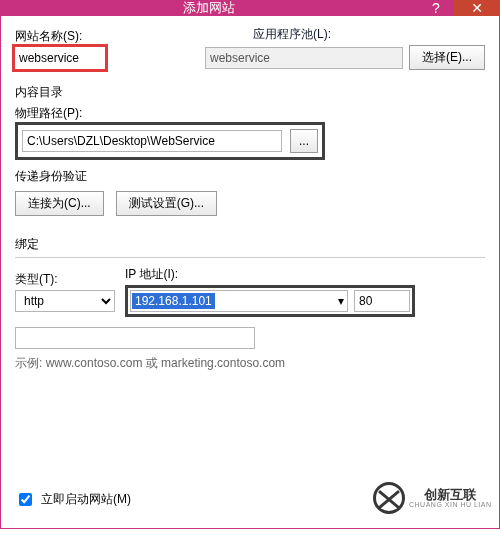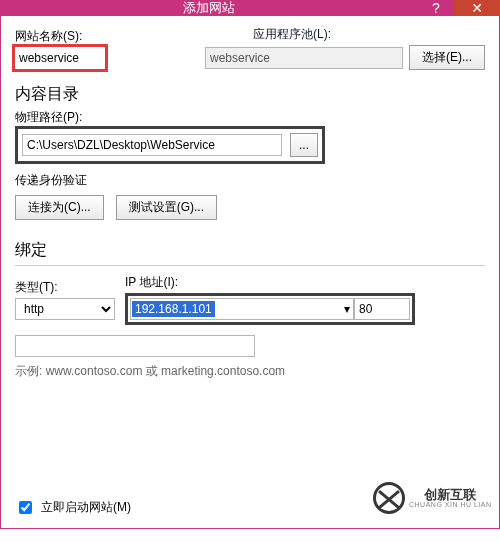--- a/index.html
+++ b/index.html
@@ -62,21 +62,21 @@
   select { height: 22px; }
   input[readonly] { background: #f0f0f0; color: #555; }
   button.winbtn {
     font-family: inherit;
     font-size: 12px;
     border: 1px solid #999;
     background: linear-gradient(#fefefe,#e9e9e9);
     padding: 3px 12px;
     min-height: 24px;
   }
-  .section-title { font-size: 16px; margin-top: 14px; margin-bottom: 4px; }
+  .section-title { font-size: 12px; margin-top: 14px; margin-bottom: 4px; }
   .hr { border-top: 1px solid #ccc; margin-bottom: 8px; }
   .highlight-red { outline: 3px solid #e03a3a; outline-offset: 0; }
   .highlight-red-lg { border: 3px solid #404040; padding: 4px; }
   .example-text { color: #666; font-size: 12px; margin-top: 6px; }
   .checkbox-row { display: flex; align-items: center; gap: 6px; margin-top: 118px; }
   .watermark {
     position: absolute;
     right: 6px;
     bottom: 6px;
     width: 120px;
@@ -150,21 +150,21 @@
 
   <div class="row" style="gap:10px;align-items:center;">
     <div class="col" style="width:100px;">
       <label class="field">类型(T):</label>
       <select>
         <option>http</option>
       </select>
     </div>
     <div class="col" style="flex:1;">
       <label class="field">IP 地址(I):</label>
-      <div class="highlight-red-lg" style="display:flex;align-items:center;padding:2px;">
+      <div class="highlight-red-lg" style="display:flex;gap:6px;align-items:center;padding:2px;">
         <div style="flex:1;border:1px solid #b5b5b5;height:22px;display:flex;align-items:center;position:relative;">
           <span class="ip-selected" style="padding:1px 3px;margin-left:1px;">192.168.1.101</span>
           <span style="position:absolute;right:3px;">▾</span>
         </div>
         <input type="text" style="width: 56px;" value="80">
       </div>
     </div>
     <div class="col" style="width:60px;position:relative;top:-46px;left:178px;">
       
     </div>

